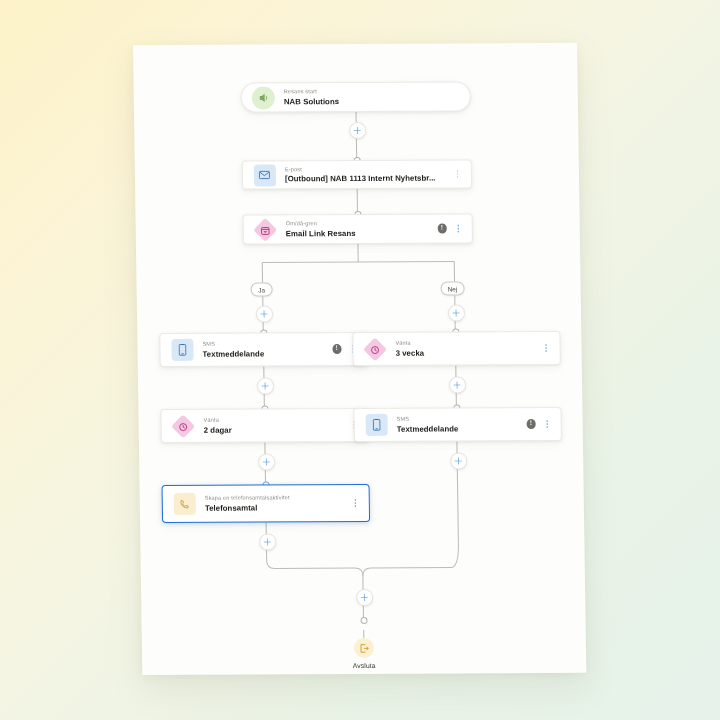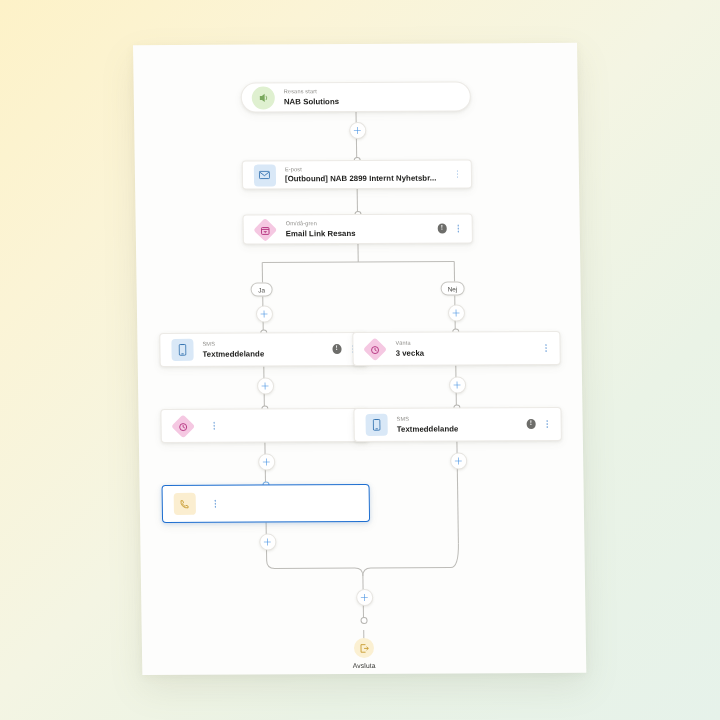--- a/index.html
+++ b/index.html
@@ -285,21 +285,21 @@
         <div class="node-icon">
           <div class="ic-square" style="background:#d9e8f7;">
             <svg width="11" height="9" viewBox="0 0 16 12">
               <rect x="0.7" y="0.7" width="14.6" height="10.6" rx="1.3" fill="none" stroke="#2f6fae" stroke-width="1.3"></rect>
               <path d="M1.5 2 L8 7 L14.5 2" fill="none" stroke="#2f6fae" stroke-width="1.3"></path>
             </svg>
           </div>
         </div>
         <div class="node-text">
           <div class="node-sub">E-post</div>
-          <div class="node-title">[Outbound] NAB 2899 Internt Nyhetsbr...</div>
+          <div class="node-title">[Outbound] NAB 1113 Internt Nyhetsbr...</div>
         </div>
         <div class="node-right">
           <div class="kebab">
               <i></i>
               <i></i>
               <i></i>
             </div>
         </div>
       </div>
 
@@ -391,20 +391,24 @@
 
       <div class="node" id="node-wait-left" style="left:22px; top:364px; width:208px; height:34px;">
         <div class="node-icon">
           <div class="ic-diamond" style="background:#f5c8e2;">
             <svg width="10" height="10" viewBox="0 0 16 16">
               <circle cx="8" cy="8" r="5.6" fill="none" stroke="#b5337f" stroke-width="1.5"></circle>
               <path d="M8 4.6 L8 8 L10.6 9.4" stroke="#b5337f" stroke-width="1.4" fill="none"></path>
             </svg>
           </div>
         </div>
+        <div class="node-text">
+          <div class="node-sub">Vänta</div>
+          <div class="node-title">2 dagar</div>
+        </div>
         <div class="node-right">
           <div class="kebab">
               <i></i>
               <i></i>
               <i></i>
             </div>
         </div>
       </div>
 
       <div class="node" id="node-sms-right" style="left:215px; top:364px; width:208px; height:34px;">
@@ -435,20 +439,24 @@
 
       <div class="joint" style="left:122.5px; top:436.5px; border-color:#7aaee2;"></div>
 
       <div class="node selected" id="node-phonecall" style="left:22px; top:440px; width:208px; height:38px;">
         <div class="node-icon">
           <div class="ic-square" style="background:#fbeed0;">
             <svg width="11" height="11" viewBox="0 0 16 16">
               <path d="M3.2 2.6 L5.8 2.6 L6.9 5.8 L5.3 7.1 Q6.8 9.8 9.1 11 L10.4 9.4 L13.4 10.5 L13.4 13.1 Q8.6 13.6 5.6 10.6 Q2.6 7.6 3.2 2.6 Z" fill="none" stroke="#c79a2e" stroke-width="1.25" stroke-linejoin="round"></path>
             </svg>
           </div>
+        </div>
+        <div class="node-text">
+          <div class="node-sub">Skapa en telefonsamtalsaktivitet</div>
+          <div class="node-title">Telefonsamtal</div>
         </div>
         <div class="node-right">
           <div class="kebab">
               <i></i>
               <i></i>
               <i></i>
             </div>
         </div>
       </div>
 

